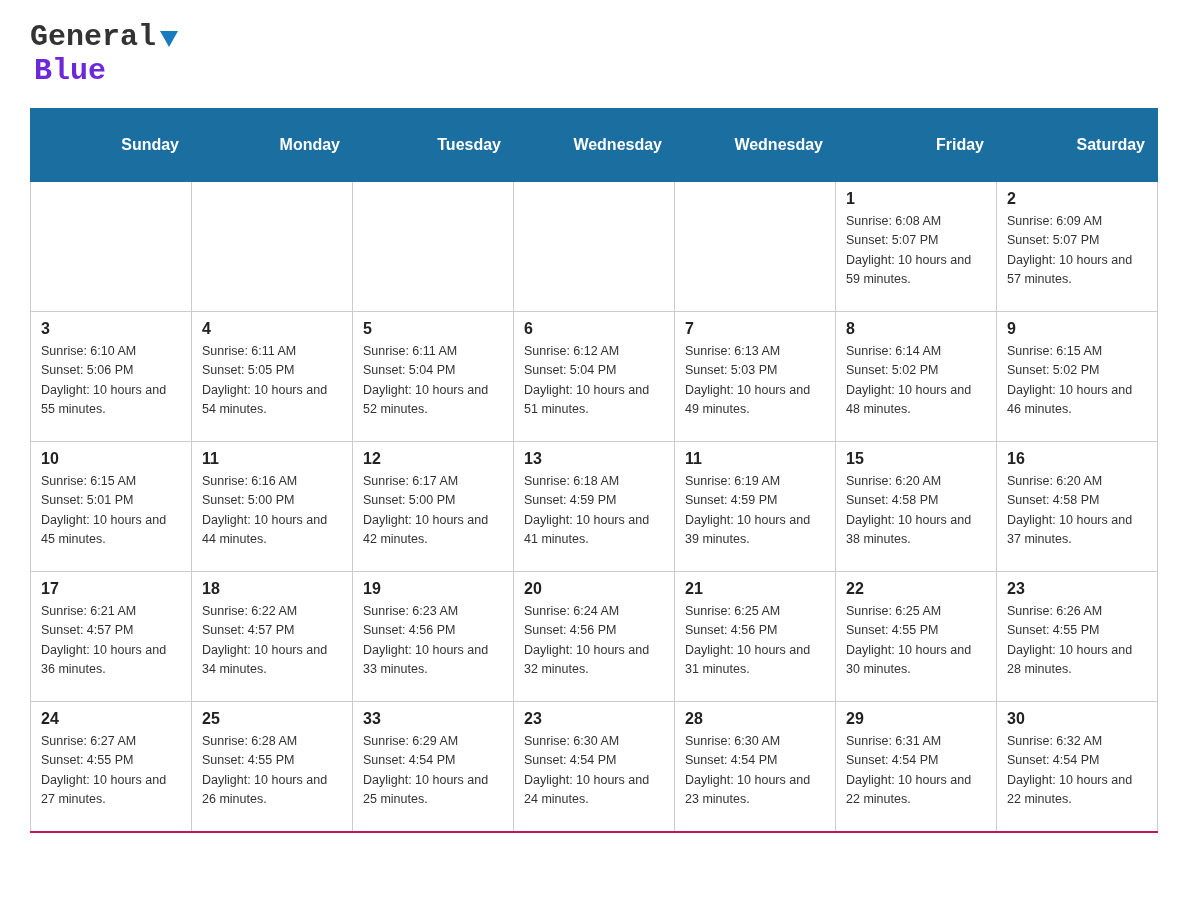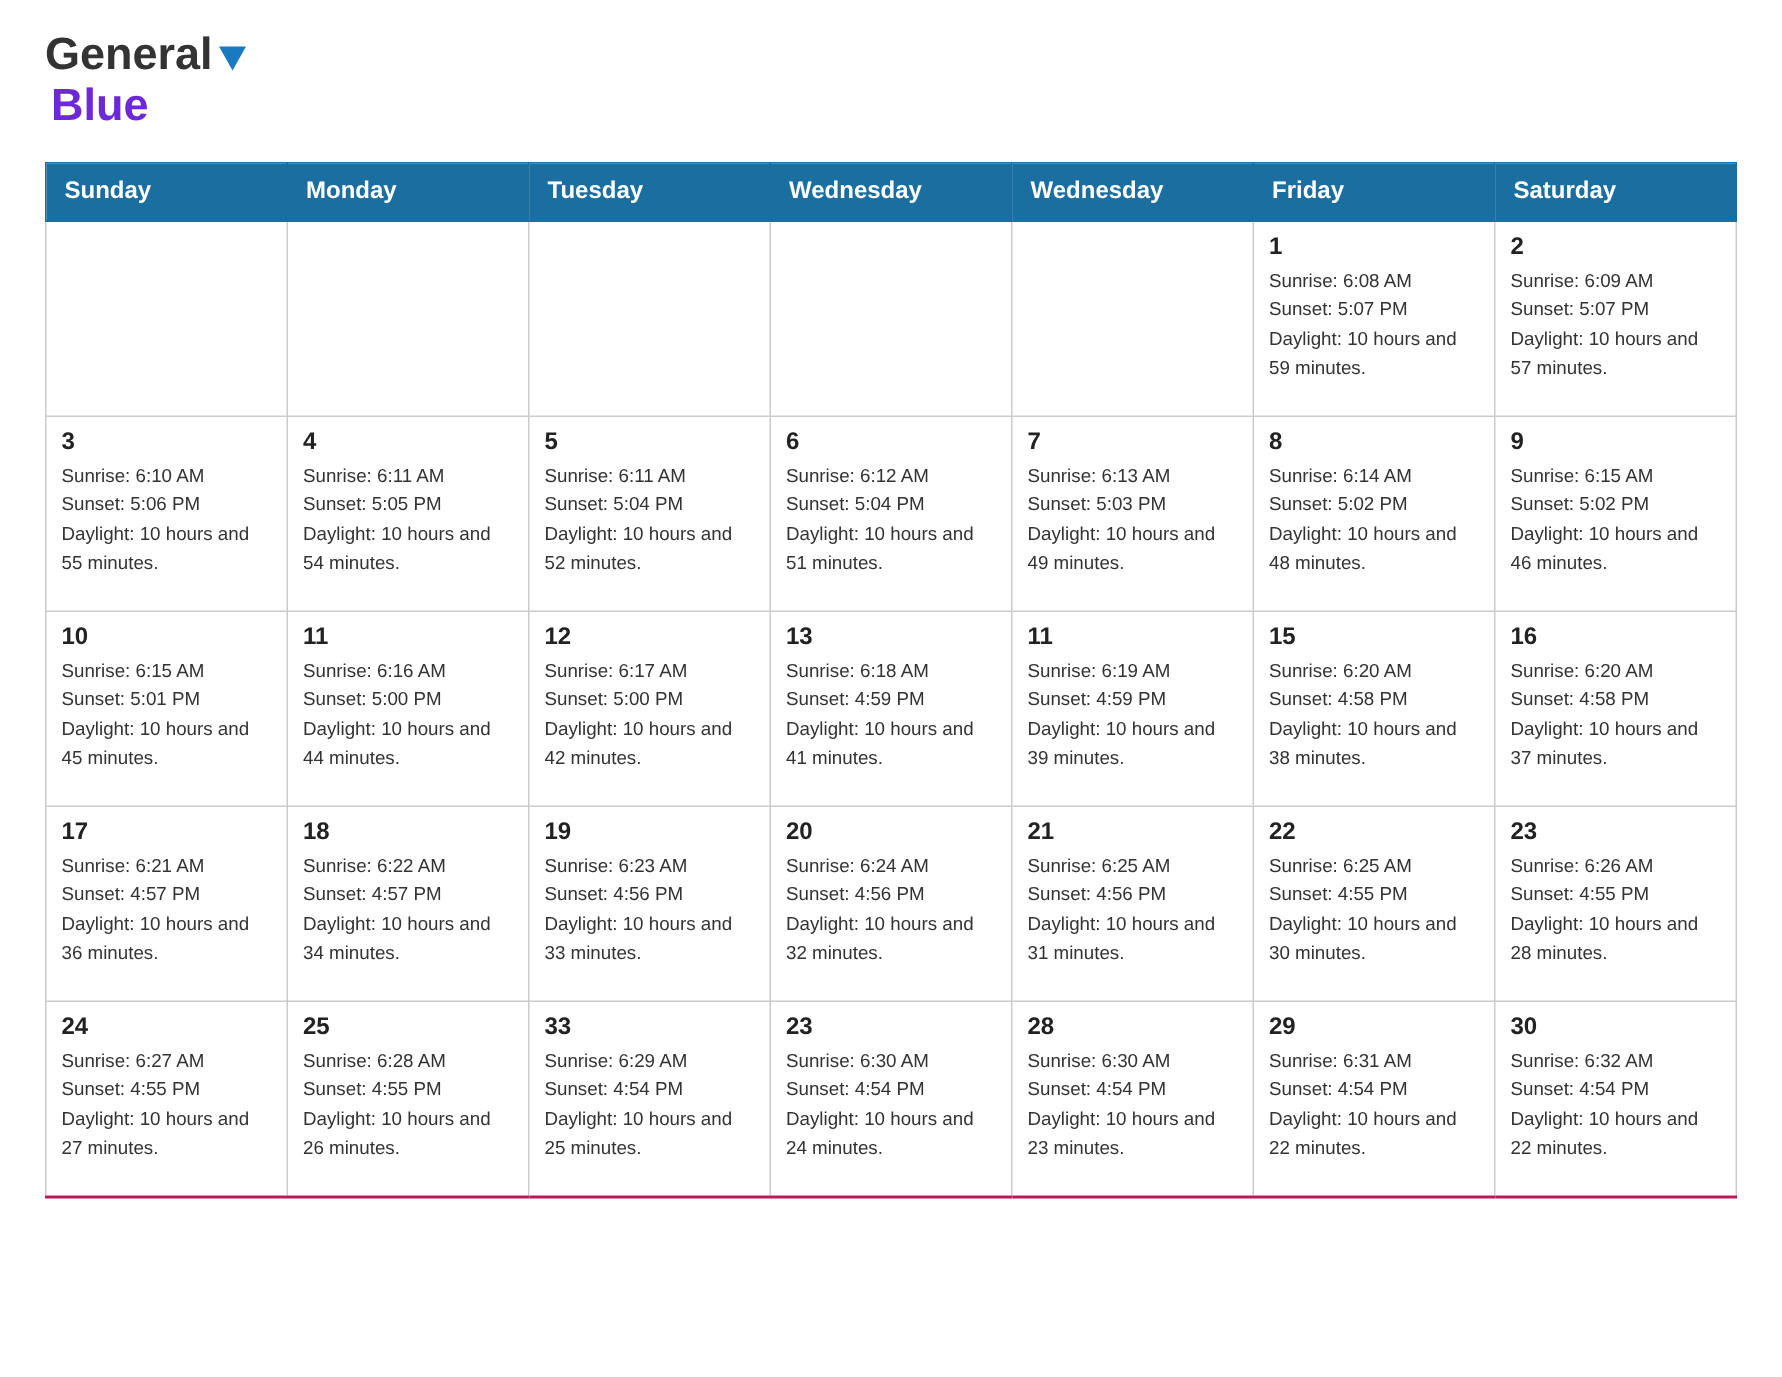--- a/index.html
+++ b/index.html
@@ -9,20 +9,21 @@
       color: #333;
       width: 1188px;
       min-height: 918px;
       padding: 20px 30px;
     }
     .header {
       display: flex;
       justify-content: space-between;
       align-items: center;
       margin-bottom: 20px;
+      font-family: Liberation Mono, monospace;
     }
     .logo {
       display: flex;
       flex-direction: column;
       align-items: flex-start;
     }
     .title-section {
       text-align: right;
     }
     .month-title {
@@ -38,22 +39,22 @@
     .calendar {
       width: 100%;
       border-collapse: collapse;
       border: 1px solid #aaa;
     }
     .calendar th {
       background-color: #1a6ea0;
       color: #fff;
       font-size: 16px;
       font-weight: bold;
-      padding: 10px 12px;
-      text-align: left;
+      padding: 27px 12px;
+      text-align: right;
       border: 1px solid #1a6ea0;
     }
     .calendar td {
       vertical-align: top;
       padding: 8px 10px;
       border: 1px solid #ccc;
       width: 14.28%;
       min-height: 120px;
       font-size: 13px;
       color: #333;

